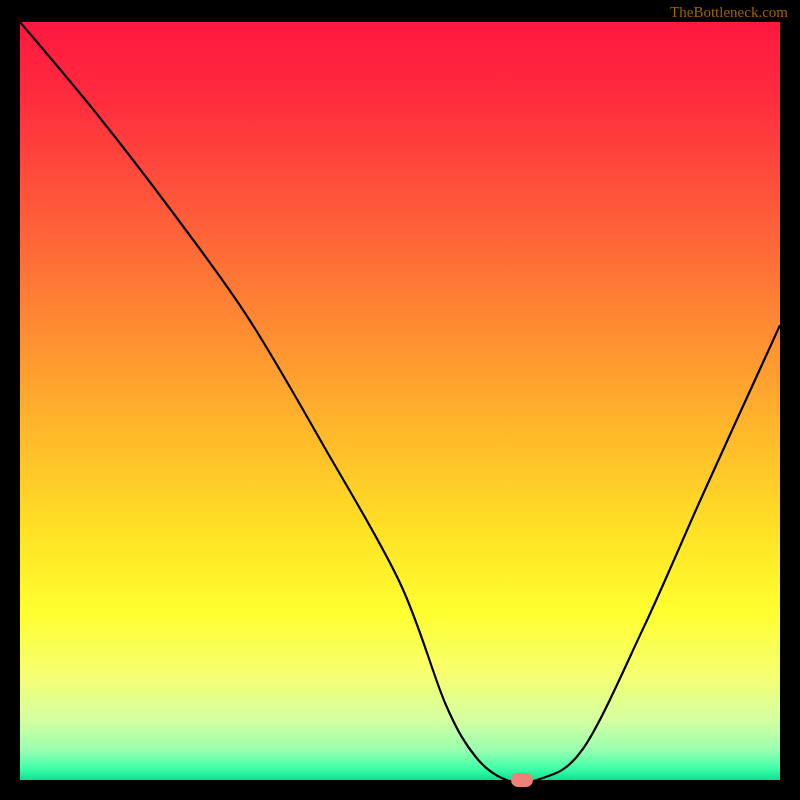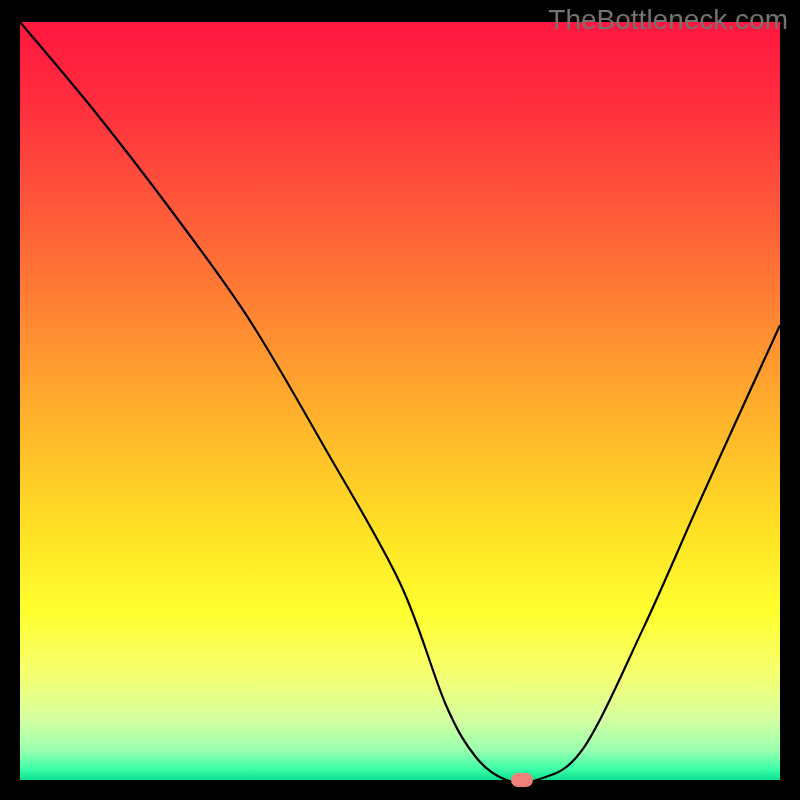--- a/index.html
+++ b/index.html
@@ -7,24 +7,25 @@
     width: 800px;
     height: 800px;
     background: #000;
     position: relative;
     font-family: Arial, sans-serif;
   }
   .watermark {
     position: absolute;
     top: 4px;
     right: 12px;
-    color: #737373;
-    font-size: 28px;
+    color: #a16207;
+    font-size: 15px;
     font-weight: 500;
     z-index: 10;
+    font-family: Liberation Serif, serif;
   }
   .plot-area {
     position: absolute;
     left: 20px;
     top: 22px;
     width: 760px;
     height: 758px;
   }
   .gradient-bg {
     position: absolute;

